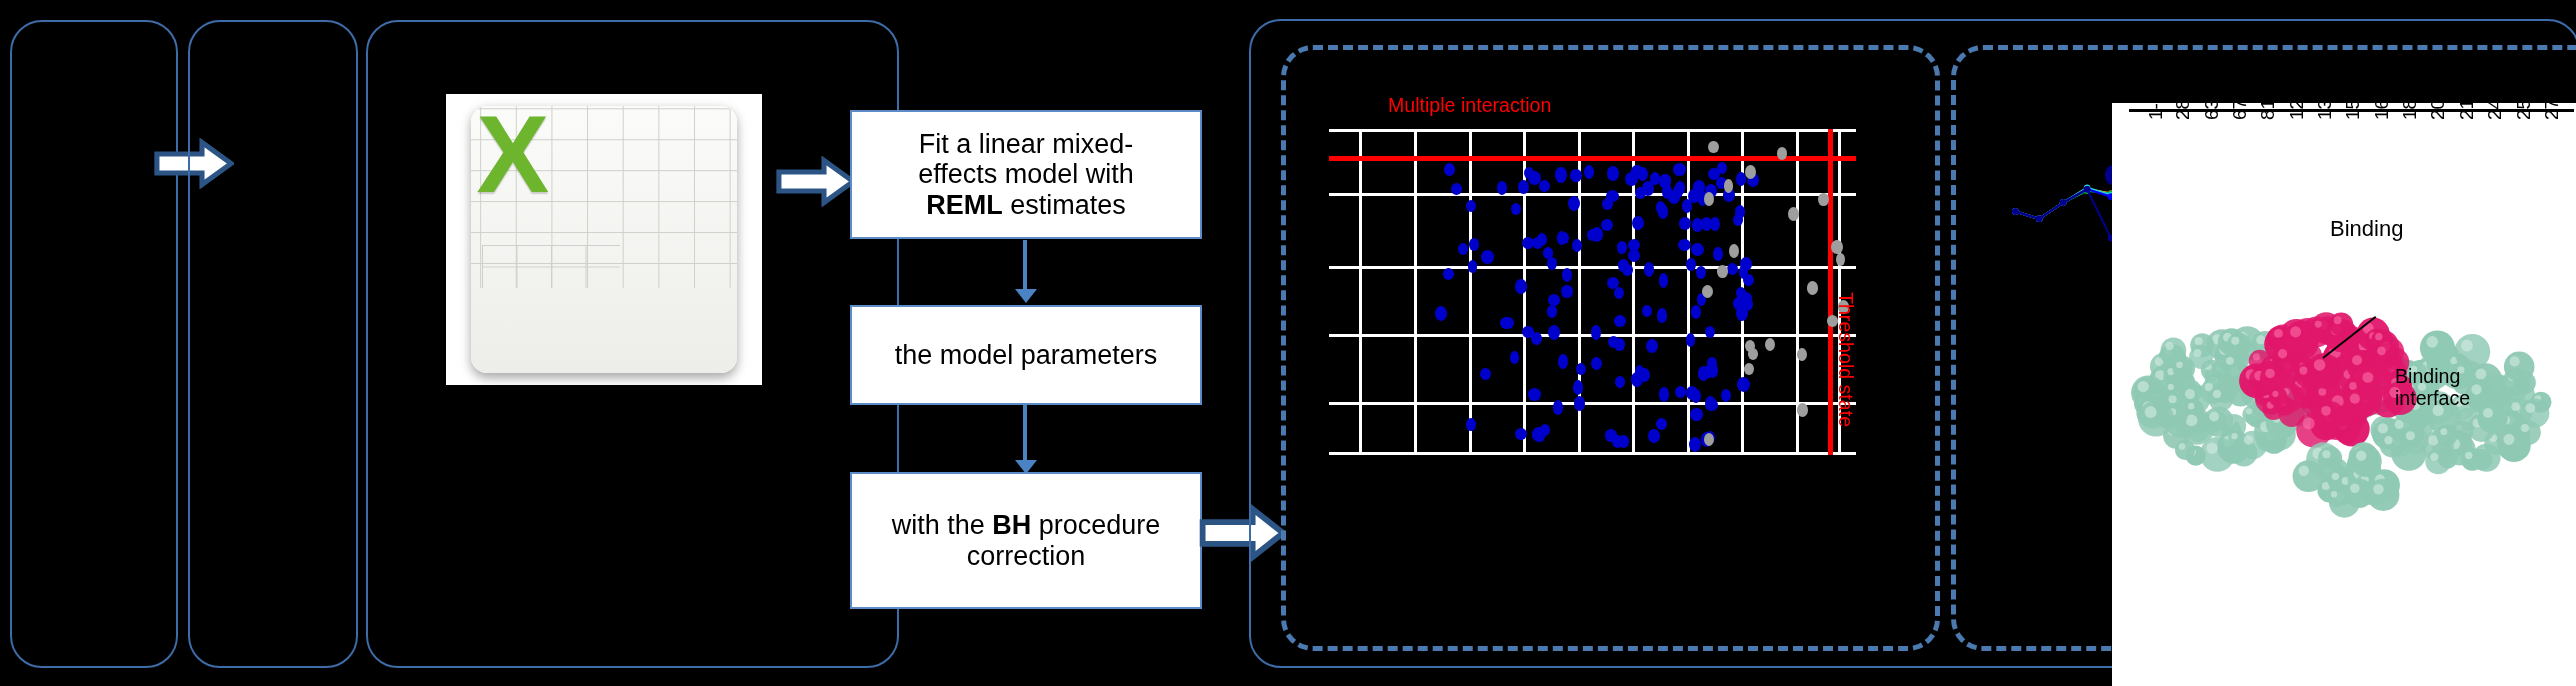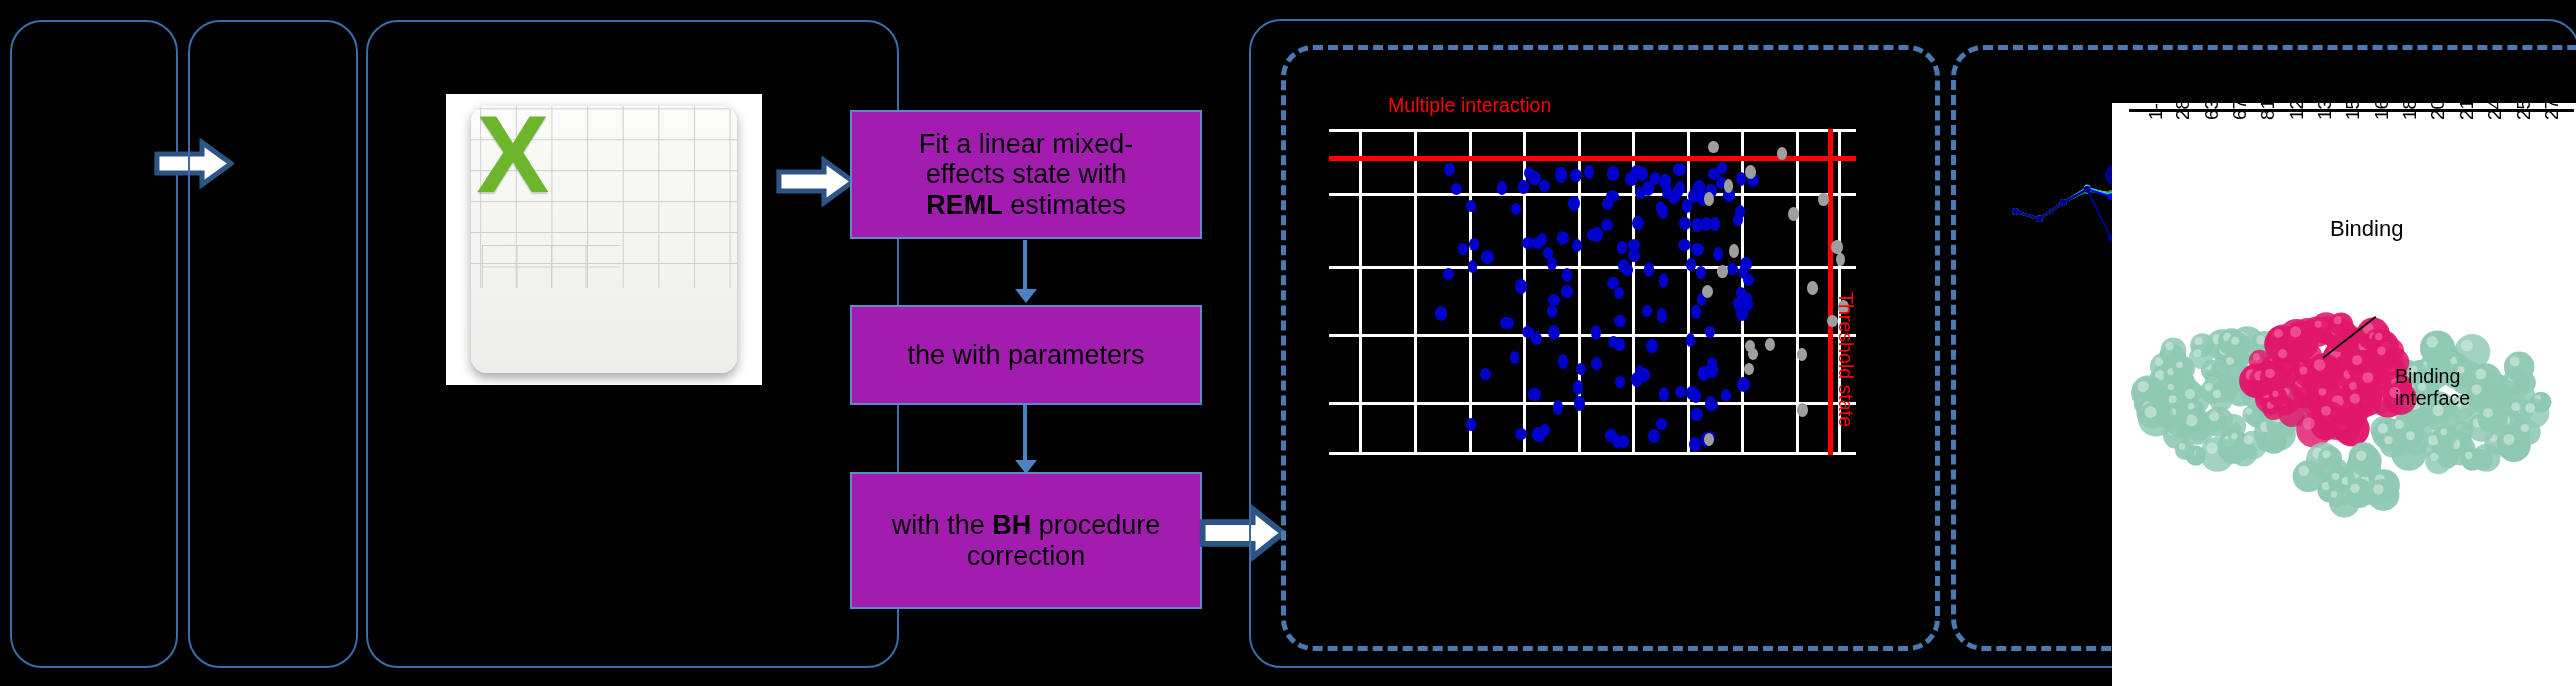--- a/index.html
+++ b/index.html
@@ -34,21 +34,21 @@
          font-weight:bold;color:#6cb52d;font-family:"Liberation Sans",sans-serif;
          text-shadow:0 1.5px 1.5px rgba(0,0,0,.18);}
   .csv-band{position:absolute;left:0;right:0;bottom:0;height:31%;
             background:linear-gradient(#67ad24,#4e8c15);
             border-bottom-left-radius:16px;border-bottom-right-radius:16px;
             display:flex;align-items:center;justify-content:flex-end;}
   .csv-band span{color:#fff;font-weight:bold;font-size:39px;letter-spacing:0.7px;
                  padding-right:11.6px;text-shadow:0 1.5px 1.5px rgba(0,0,0,.25);}
 
   
-  .procbox{position:absolute;background:#a21caf;border:2.2px solid #5b8cc8;
+  .procbox{position:absolute;background:#ffffff;border:2.2px solid #5b8cc8;
            display:flex;align-items:center;justify-content:center;
            text-align:center;color:#000;font-size:27px;line-height:1.12;
            padding:2.9px 4.4px;box-sizing:border-box;}
   .procbox b{font-weight:bold;}
   .connector{position:absolute;width:3.6px;background:#4a82c4;}
   .conn-head{position:absolute;width:0;height:0;
              border-left:11px solid transparent;border-right:11px solid transparent;
              border-top:14.5px solid #4a82c4;}
 
   
@@ -105,30 +105,30 @@
     <svg width="80" height="51" viewBox="0 0 110 70">
       <polygon points="4,22 66,22 66,6 106,35 66,64 66,48 4,48" fill="#ffffff" stroke="#2c5586" stroke-width="7"></polygon>
     </svg>
   </div>
 
   <div class="panel" style="left:366px;top:20.4px;width:529px;height:644px;"></div>
 
   <div class="procbox" style="left:850px;top:110px;width:352px;height:129px;">
     <div>
       <div>Fit a linear mixed-</div>
-      <div>effects state with</div>
+      <div>effects model with</div>
       <div><b>REML</b> estimates</div>
     </div>
   </div>
   <div class="connector" style="left:1023px;top:240px;height:52px;"></div>
   <div class="conn-head" style="left:1015px;top:289px;"></div>
 
   <div class="procbox" style="left:850px;top:305px;width:352px;height:100px;">
     <div>
-      <div>the with parameters</div>
+      <div>the model parameters</div>
     </div>
   </div>
   <div class="connector" style="left:1023px;top:405px;height:58px;"></div>
   <div class="conn-head" style="left:1015px;top:460px;"></div>
 
   <div class="procbox" style="left:850px;top:472px;width:352px;height:137px;">
     <div>
       <div>with the <b>BH</b> procedure</div>
       <div>correction</div>
     </div>

